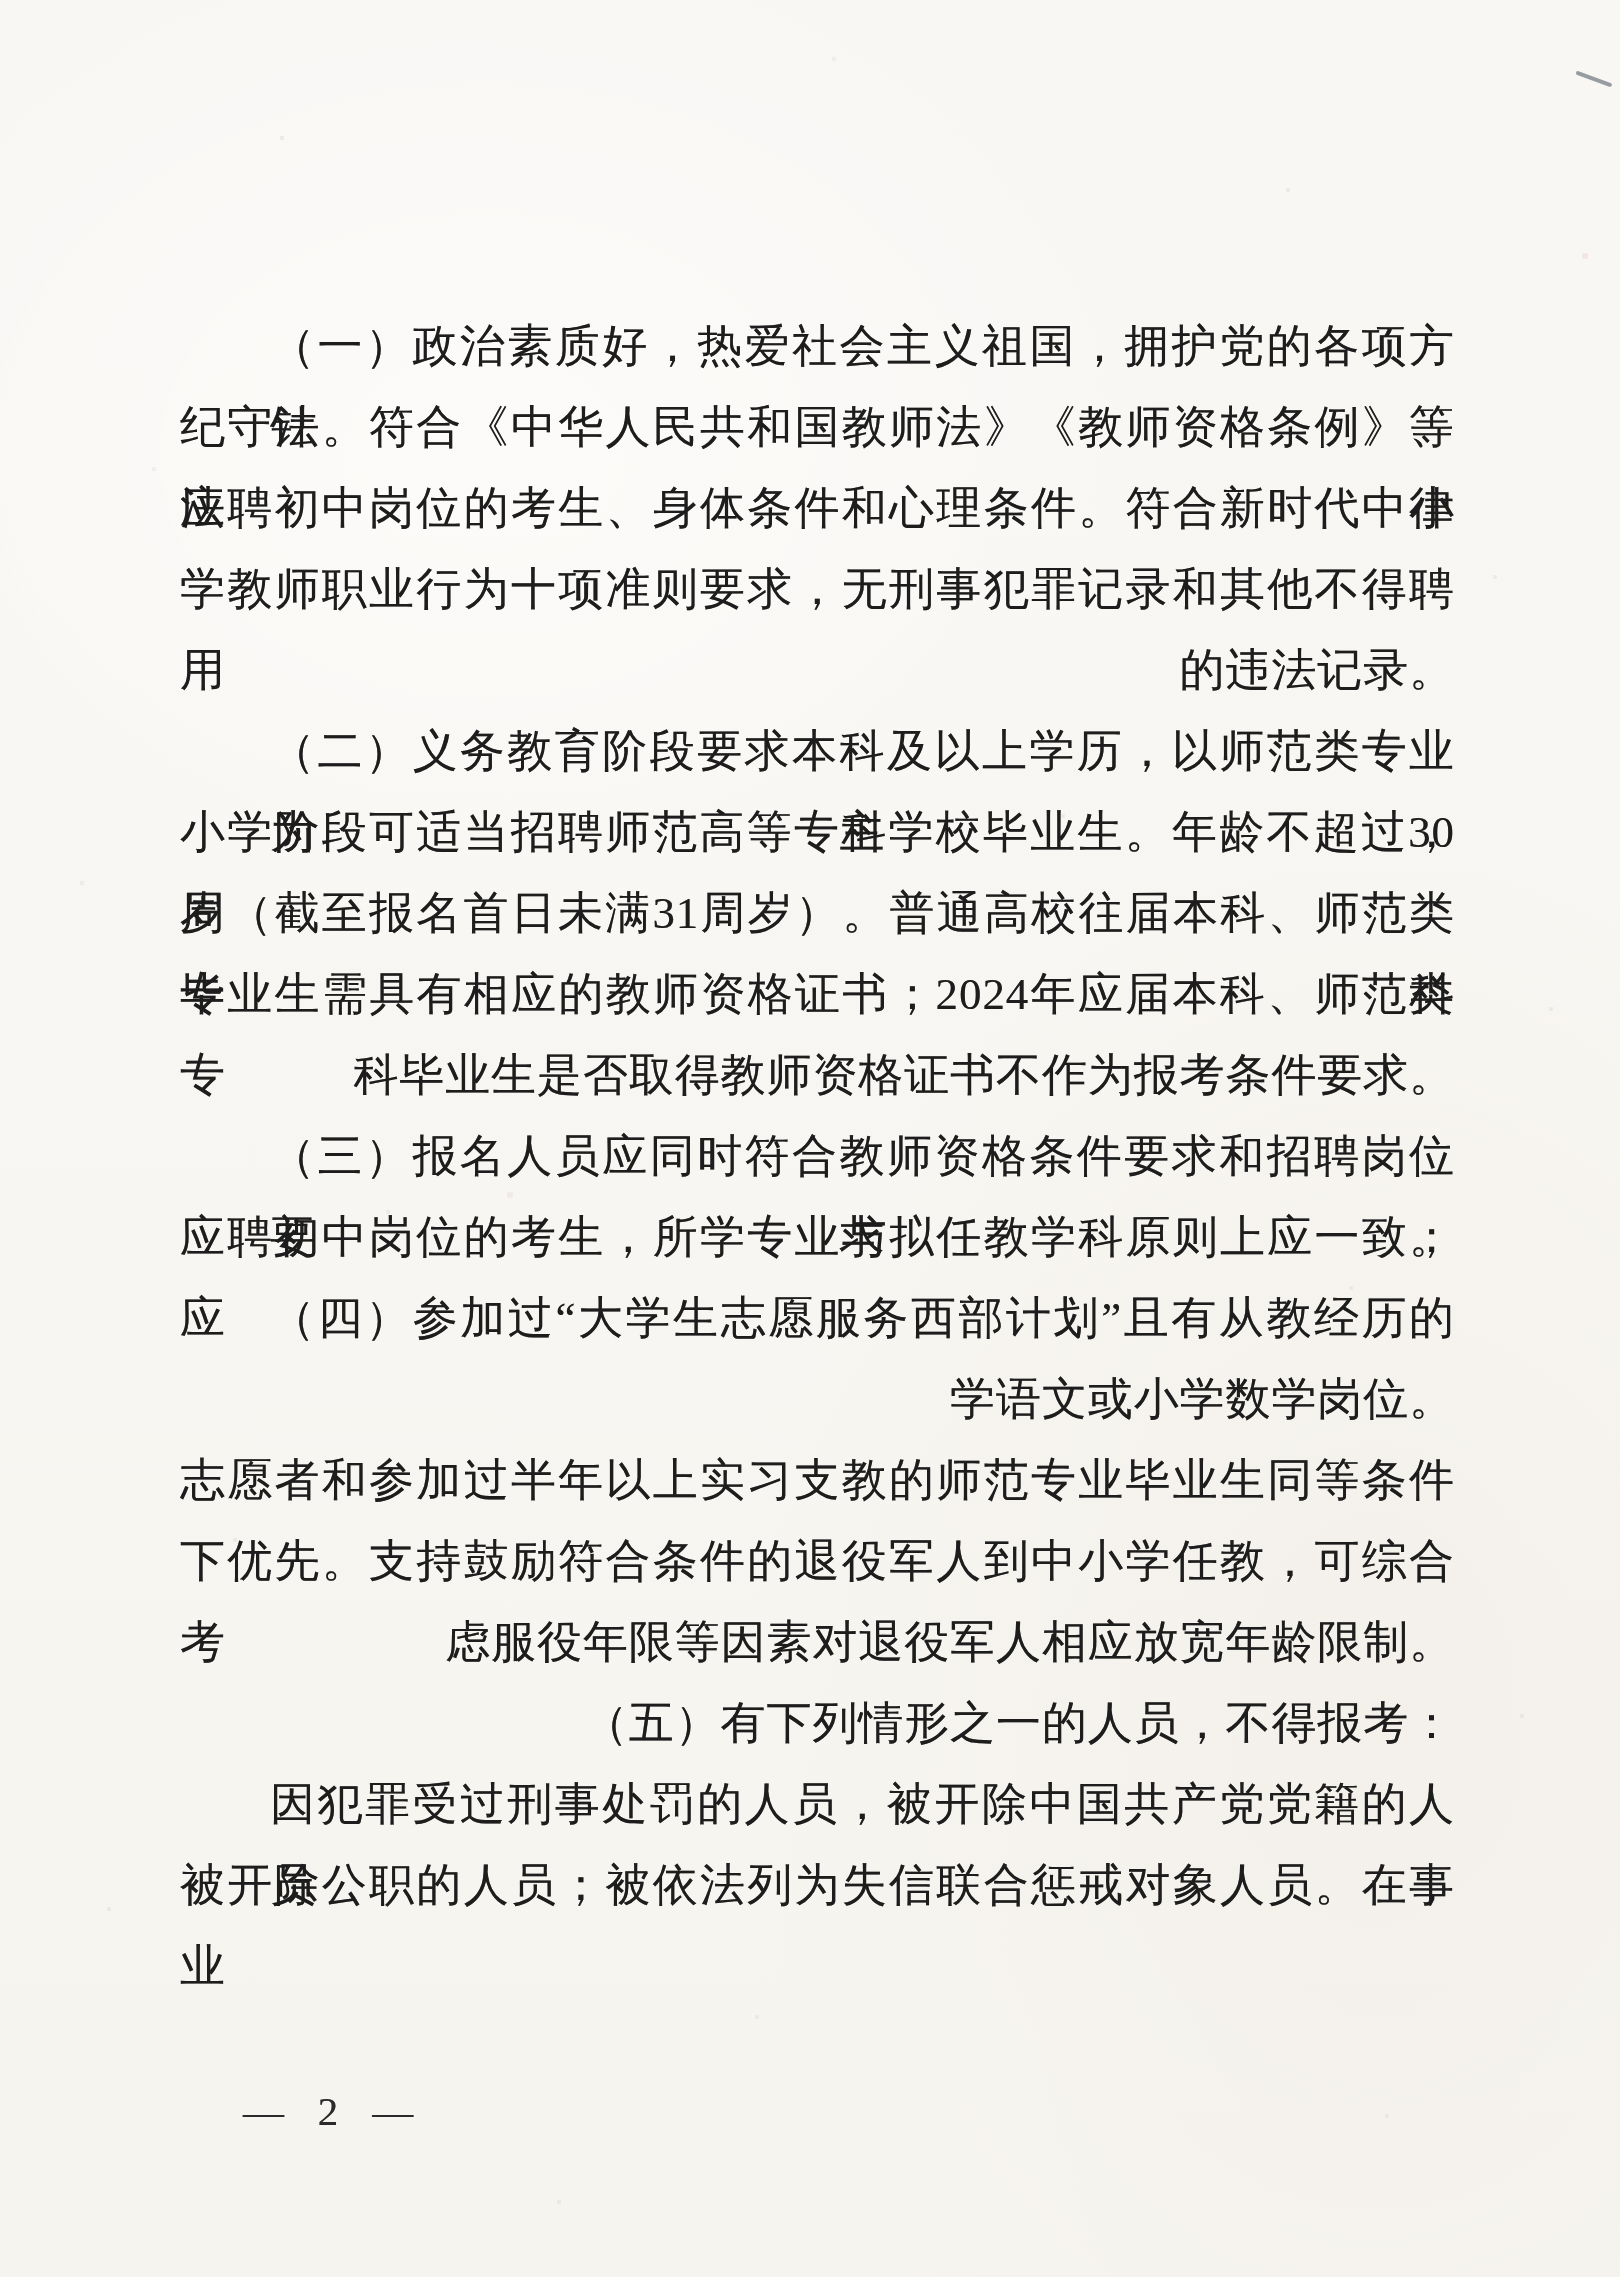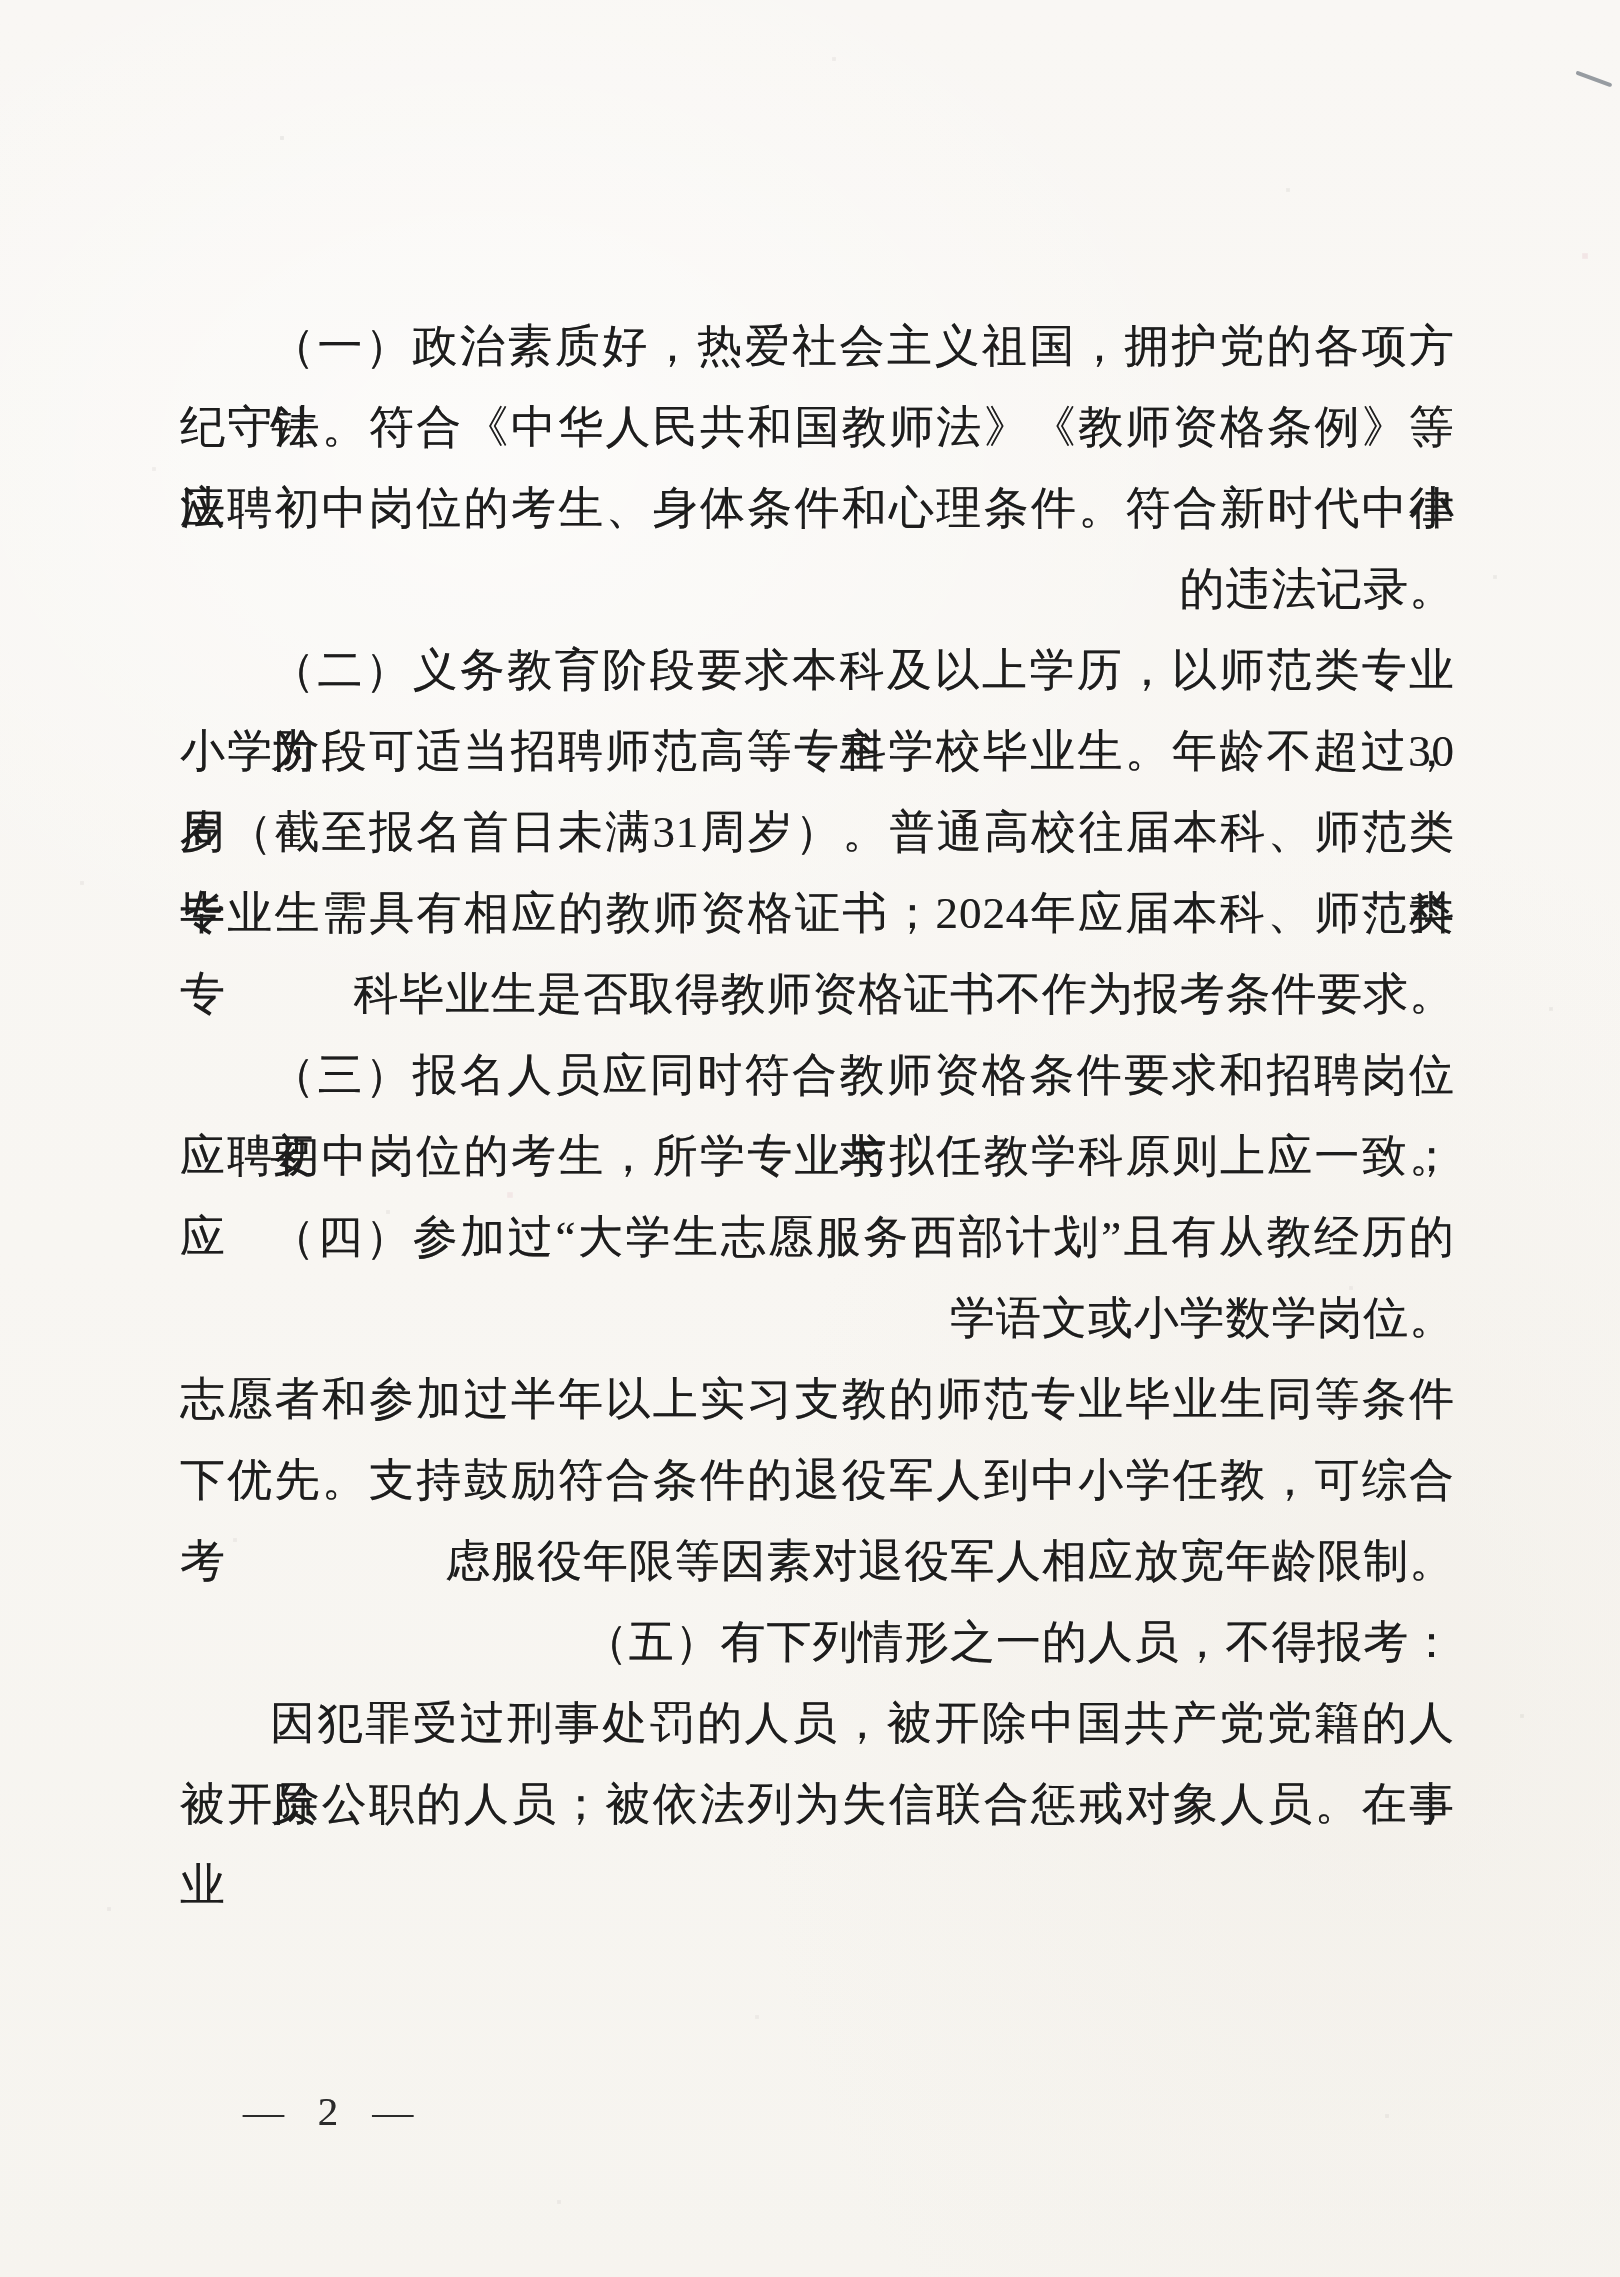--- a/index.html
+++ b/index.html
@@ -108,20 +108,21 @@
 </head>
 <body>
 
 <div class="page">
   <div class="artifact"></div>
   <div class="specks"></div>
   <div class="textblock">
       <div class="line indent fill">（一）政治素质好，热爱社会主义祖国，拥护党的各项方针、</div>
       <div class="line fill">纪守法。符合《中华人民共和国教师法》《教师资格条例》等法律</div>
       <div class="line fill">应聘初中岗位的考生、身体条件和心理条件。符合新时代中小</div>
+      <div class="line fill">学教师职业行为十项准则要求，无刑事犯罪记录和其他不得聘用</div>
       <div class="line">的违法记录。</div>
       <div class="line indent fill">（二）义务教育阶段要求本科及以上学历，以师范类专业为主，</div>
       <div class="line fill">小学阶段可适当招聘师范高等专科学校毕业生。年龄不超过30周</div>
       <div class="line fill">岁（截至报名首日未满31周岁）。普通高校往届本科、师范类专科</div>
       <div class="line fill">毕业生需具有相应的教师资格证书；2024年应届本科、师范类专</div>
       <div class="line">科毕业生是否取得教师资格证书不作为报考条件要求。</div>
       <div class="line indent fill">（三）报名人员应同时符合教师资格条件要求和招聘岗位要求。</div>
       <div class="line fill">应聘初中岗位的考生，所学专业与拟任教学科原则上应一致；应</div>
       <div class="line indent fill">（四）参加过“大学生志愿服务西部计划”且有从教经历的</div>
       <div class="line">学语文或小学数学岗位。</div>

